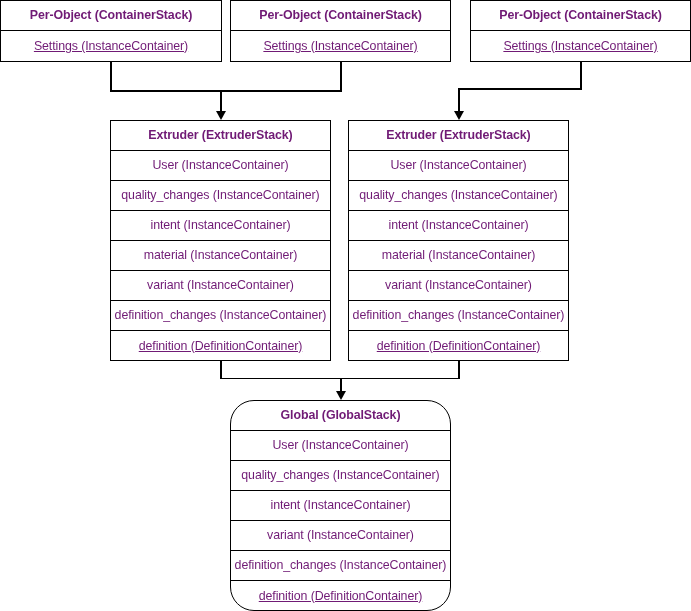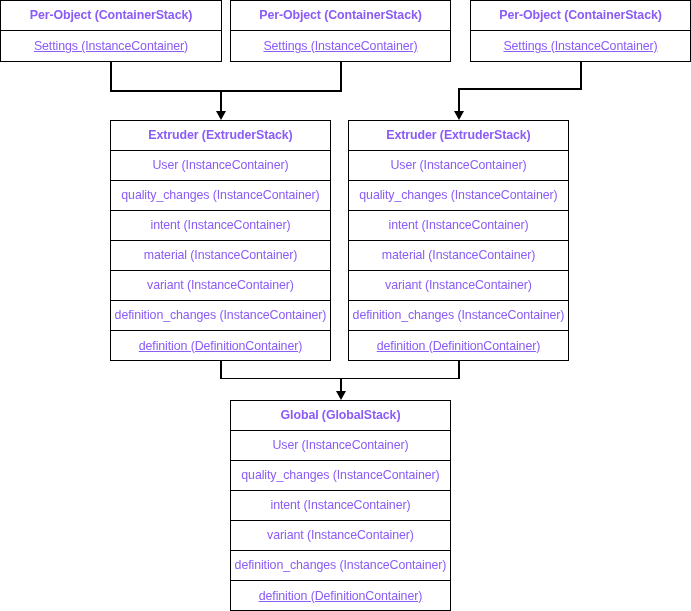--- a/index.html
+++ b/index.html
@@ -22,21 +22,21 @@
     background: #ffffff;
     display: flex;
     flex-direction: column;
   }
   .row {
     box-sizing: border-box;
     flex: 0 0 auto;
     display: flex;
     align-items: center;
     justify-content: center;
-    color: #8b5cf6;
+    color: #701a75;
     font-size: 12.4px;
     line-height: 1;
     text-align: center;
     white-space: nowrap;
     letter-spacing: -0.1px;
   }
   .row.header {
     font-weight: bold;
     border-bottom: 1.6px solid #000000;
   }
@@ -126,21 +126,21 @@
     <div class="row item h30">definition_changes (InstanceContainer)</div>
     <div class="row item last h30">definition (DefinitionContainer)</div>
   </div>
 
   <div class="vline" style="left:220px; top:361px; height:18px;"></div>
   <div class="vline" style="left:458px; top:361px; height:18px;"></div>
   <div class="hline" style="left:220px; top:377.5px; width:240px;"></div>
   <div class="vline" style="left:340px; top:377.5px; height:15px;"></div>
   <div class="arrow" style="left:335.5px; top:391px;"></div>
 
-  <div class="box" style="left:230px; top:400px; width:221px; height:211px;">
+  <div class="box" style="left:230px; top:400px; width:221px; height:211px;border-radius:24px;">
     <div class="row header h30">Global (GlobalStack)</div>
     <div class="row item h30">User (InstanceContainer)</div>
     <div class="row item h30">quality_changes (InstanceContainer)</div>
     <div class="row item h30">intent (InstanceContainer)</div>
     <div class="row item h30">variant (InstanceContainer)</div>
     <div class="row item h30">definition_changes (InstanceContainer)</div>
     <div class="row item last h30">definition (DefinitionContainer)</div>
   </div>
 
 </div>

